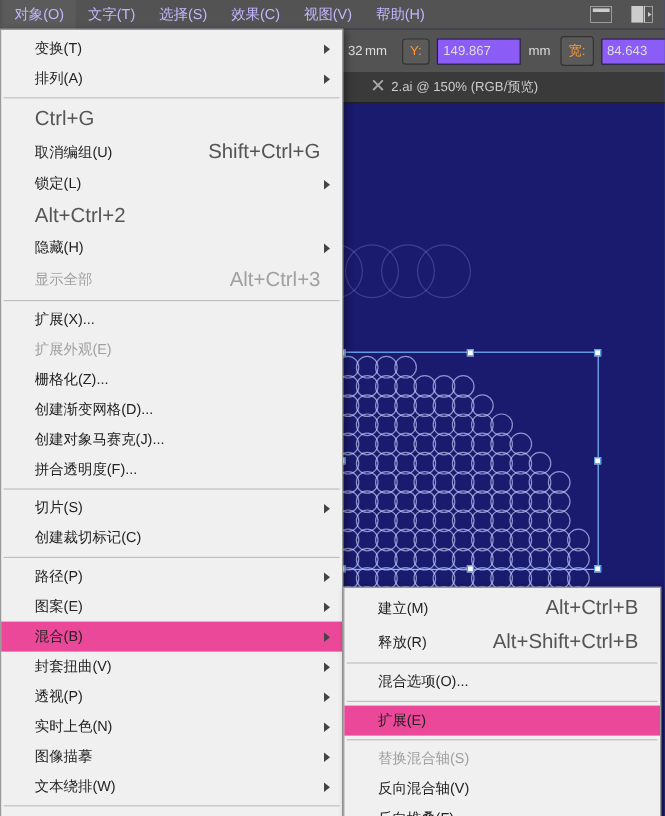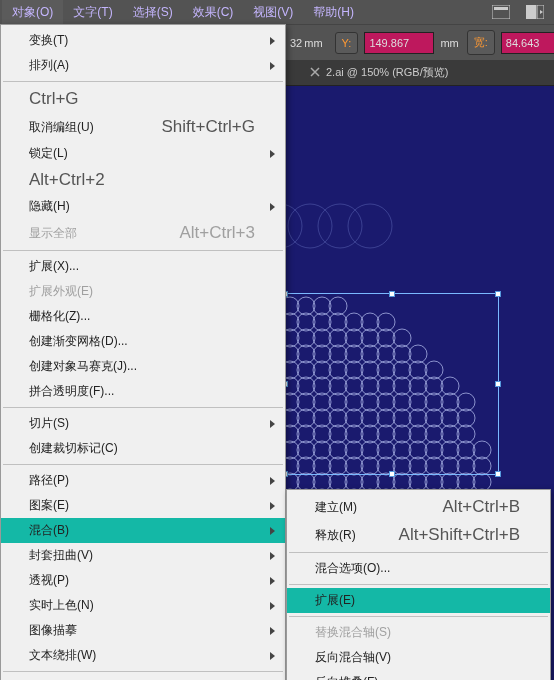--- a/index.html
+++ b/index.html
@@ -7,37 +7,37 @@
 
 .menubar { background: #535353; height: 24px; display: flex; align-items: center; padding: 0 2px; font-size: 12px; color: #c4b5fd; }
 .menubar-item { padding: 4px 10px; cursor: pointer; }
 .menubar-item.active { background: #5b5b5b; }
 .menubar-spacer { flex: 1; }
 .menubar-icon { width: 30px; height: 20px; display: flex; align-items: center; justify-content: center; margin: 0 2px; }
 .menubar-icon svg { width: 18px; height: 14px; }
 
 .toolbar { background: #535353; height: 36px; display: flex; align-items: center; padding: 0 8px; font-size: 11px; color: #ddd; border-top: 1px solid #444; position: relative; }
 .toolbar-label { background: #5a5a5a; padding: 4px 6px; border: 1px solid #333; border-radius: 3px; font-size: 11px; }
-.toolbar-input { background: #be185d; border: 1px solid #222; color: #ddd; width: 70px; height: 22px; font-size: 11px; padding: 0 4px; margin: 0 4px; }
+.toolbar-input { background: #8b5cf6; border: 1px solid #222; color: #ddd; width: 70px; height: 22px; font-size: 11px; padding: 0 4px; margin: 0 4px; }
 .toolbar-orange { color: #ff9933; }
 
 .tabbar { background: #3a3a3a; height: 26px; display: flex; align-items: center; padding-left: 300px; font-size: 11px; color: #ccc; border-bottom: 1px solid #222; }
 .tab { padding: 5px 10px; display: flex; align-items: center; gap: 6px; }
 .tab-close { width: 10px; height: 10px; }
 
 .canvas-area { position: absolute; top: 86px; left: 0; right: 0; bottom: 0; background: #1a1a6e; }
 .selection-box { position: absolute; border: 1px solid #7ab8ff; }
 .sel-handle { position: absolute; width: 6px; height: 6px; background: #fff; border: 1px solid #5599dd; }
 
 .circles { position: absolute; }
 .circles circle { fill: none; stroke: rgba(200,210,255,0.65); stroke-width: 1; }
 
 .menu { position: absolute; top: 24px; left: 0; width: 286px; background: #f0f0f0; border: 1px solid #999; box-shadow: 2px 2px 6px rgba(0,0,0,0.4); font-size: 12px; color: #222; z-index: 100; padding: 3px 0; }
-.menu-item { display: flex; align-items: center; padding: 4px 30px 4px 28px; cursor: pointer; position: relative; }
-.menu-item.highlighted { background: #14b8a6; }
+.menu-item { display: flex; align-items: center; padding: 4px 18px 4px 28px; cursor: pointer; position: relative; }
+.menu-item.highlighted { background: #ec4899; }
 .menu-item.disabled { color: #a0a0a0; }
 .menu-item-label { flex: 1; }
 .menu-item-shortcut { color: #555; font-size: 17px; }
 .menu-item.disabled .menu-item-shortcut { color: #a0a0a0; }
 .menu-sep { height: 1px; background: #c0c0c0; margin: 3px 2px; }
 .submenu-arrow { position: absolute; right: 10px; width: 0; height: 0; border-top: 4px solid transparent; border-bottom: 4px solid transparent; border-left: 5px solid #444; }
 
 .submenu { position: absolute; top: 489px; left: 286px; width: 265px; background: #f0f0f0; border: 1px solid #999; box-shadow: 2px 2px 6px rgba(0,0,0,0.4); font-size: 12px; color: #222; z-index: 101; padding: 3px 0; }
 </style>
 </head>

